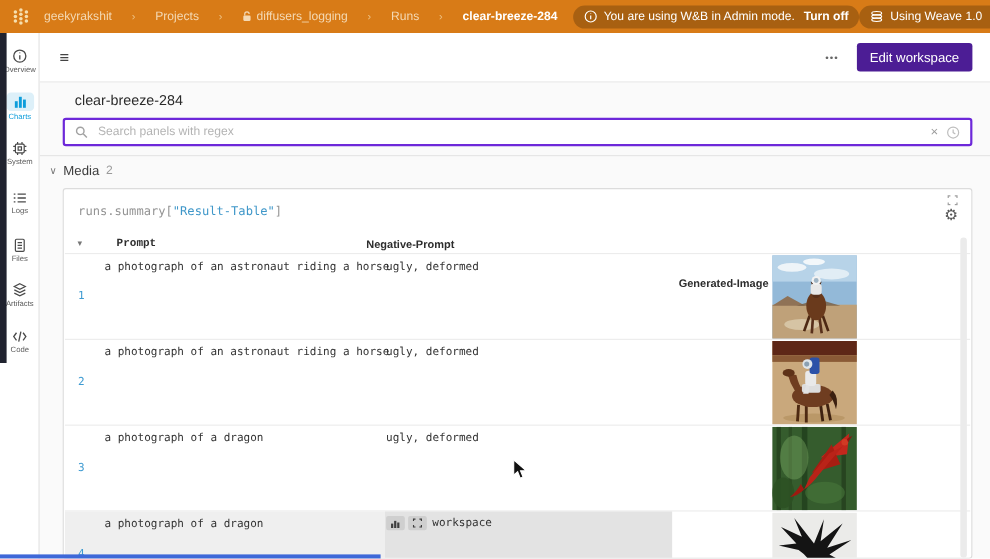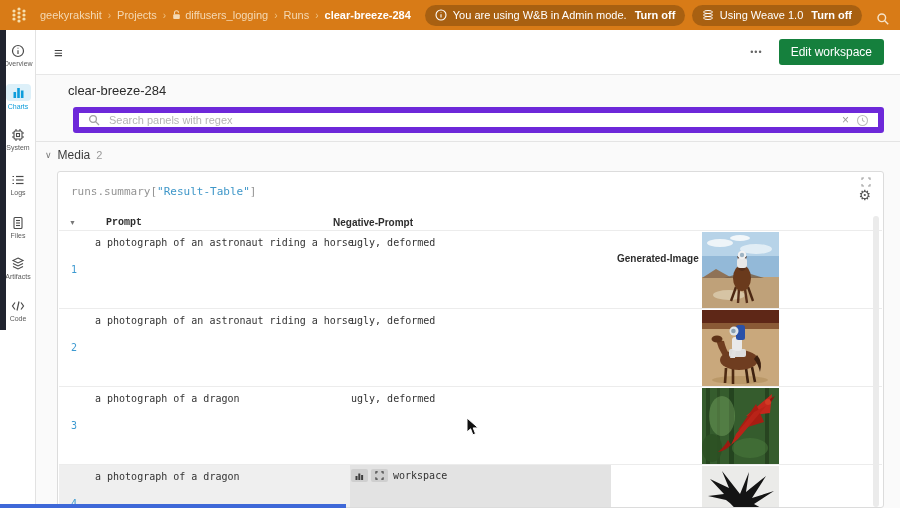--- a/index.html
+++ b/index.html
@@ -3,21 +3,21 @@
 <meta charset="utf-8">
 <style>
   html,body{margin:0;padding:0;background:#fff;}
   .stage{position:relative;width:900px;height:508px;overflow:hidden;
          font-family:"Liberation Sans",sans-serif;background:#fafafa;}
 
   
   .topbar{position:absolute;left:0;top:0;width:900px;height:30px;background:#d87b17;
           display:flex;align-items:center;padding:0 10px;box-sizing:border-box;z-index:6;}
   .logo{display:inline-flex;margin-right:4px;cursor:pointer;}
-  .crumbs{display:flex;align-items:center;gap:6px;font-size:11px;color:#f4d9b4;margin-left:8px;white-space:nowrap;}
+  .crumbs{display:flex;align-items:center;gap:18px;font-size:11px;color:#f4d9b4;margin-left:8px;white-space:nowrap;}
   .crumb{cursor:pointer;}
   .crumb.with-icon{display:inline-flex;align-items:center;gap:4px;}
   .crumb.current{color:#ffffff;font-weight:bold;}
   .sep{color:#eec183;font-size:10px;}
   .pill{display:inline-flex;align-items:center;gap:6px;background:rgba(0,0,0,0.22);color:#fff;
         font-size:11px;height:21px;padding:0 10px;border-radius:11px;margin-left:14px;white-space:nowrap;cursor:pointer;}
   .pill b{font-weight:bold;margin-left:2px;}
   .pill-ic{display:inline-flex;}
   .tb-right{margin-left:auto;display:flex;align-items:flex-end;gap:14px;}
   .tb-ic{display:inline-flex;cursor:pointer;position:relative;}
@@ -32,29 +32,29 @@
   .side-item.active .s-label{color:#0d9ddb;}
   .active-bg{background:#ddf0f9;border-radius:4px;padding:2px 6px;display:inline-flex;color:#0d9ddb;}
 
   
   .app-header{position:absolute;left:36px;top:30px;right:0;height:45px;background:#fff;
               border-bottom:1px solid #e7e7e7;display:flex;align-items:center;
               padding:0 16px;box-sizing:border-box;z-index:3;}
   .burger{font-size:15px;color:#444;cursor:pointer;margin-left:2px;}
   .ws-title{font-size:15px;font-weight:bold;color:#1c1c1c;margin:0 0 0 18px;}
   .more{margin-left:auto;color:#666;font-size:9px;letter-spacing:1px;cursor:pointer;margin-right:16px;}
-  .edit-btn{background:#15803d;color:#fff;font-size:12px;padding:6px 12px;border-radius:3px;
+  .edit-btn{background:#4c1d95;color:#fff;font-size:12px;padding:6px 12px;border-radius:3px;
             border:none;cursor:pointer;font-family:"Liberation Sans",sans-serif;}
 
   
   .content{position:absolute;left:36px;top:75px;right:0;bottom:0;}
   .run-name{position:absolute;left:32px;top:8px;font-size:13px;color:#2b2b2b;}
   .search-bar{position:absolute;left:21px;right:16px;top:32px;height:26px;background:#fff;
-              border:6px solid #6d28d9;border-radius:3px;display:flex;align-items:center;
-              padding:0 9px;box-sizing:border-box;gap:7px;margin-left:16px;}
+              border:2px solid #6d28d9;border-radius:3px;display:flex;align-items:center;
+              padding:0 9px;box-sizing:border-box;gap:7px;}
   .sb-input{flex:1;border:none;outline:none;font-size:11px;color:#444;background:transparent;
             font-family:"Liberation Sans",sans-serif;}
   .sb-input::placeholder{color:#b4b4b4;}
   .sb-clear{color:#9a9a9a;font-size:12px;cursor:pointer;}
   .sb-clock{display:inline-flex;cursor:pointer;}
   .divider{position:absolute;left:0;right:0;top:66px;border-top:1px solid #e4e4e4;}
   .media-head{position:absolute;left:9px;top:73px;display:flex;align-items:center;gap:6px;cursor:pointer;}
   .chev{font-size:9px;color:#777;}
   .media-title{font-size:12px;color:#3c3c3c;}
   .media-count{font-size:11px;color:#9a9a9a;}

